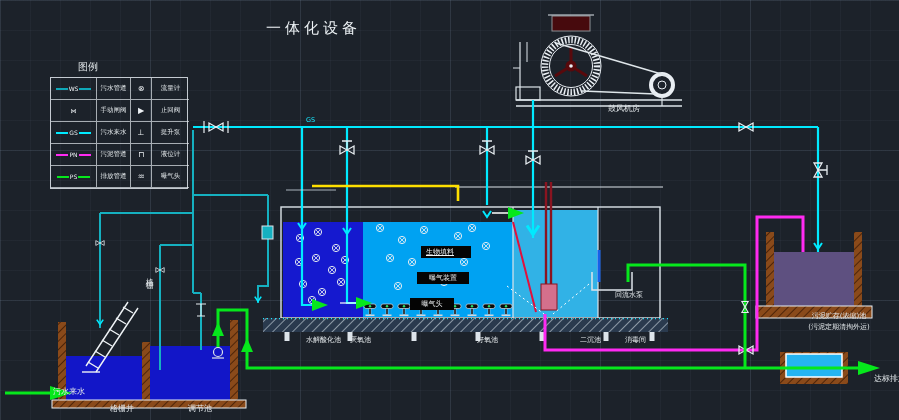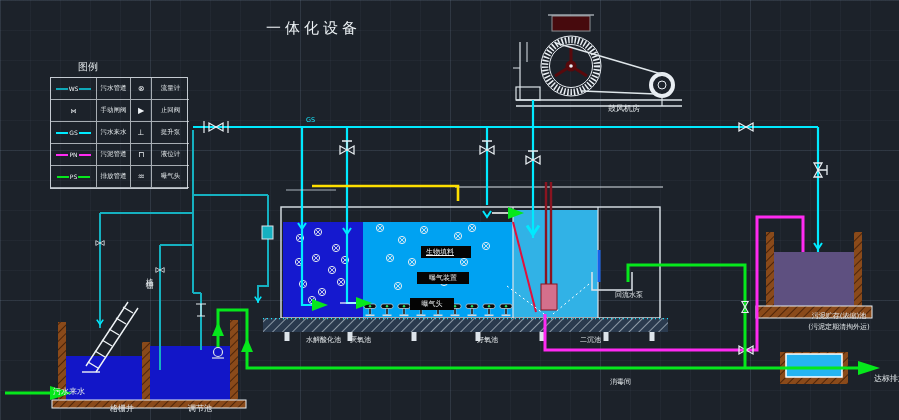--- a/index.html
+++ b/index.html
@@ -288,21 +288,21 @@
   <div class="lbl vert" style="left:119px;top:272px;">格栅</div>
 
   <div class="lbl" style="left:28px;top:388px;">污水来水</div>
   <div class="lbl" style="left:85px;top:405px;">格栅井</div>
   <div class="lbl" style="left:163px;top:405px;">调节池</div>
 
   <div class="lbl small" style="left:281px;top:337px;">水解酸化池</div>
   <div class="lbl small" style="left:325px;top:337px;">厌氧池</div>
   <div class="lbl small" style="left:452px;top:337px;">好氧池</div>
   <div class="lbl small" style="left:555px;top:337px;">二沉池</div>
-  <div class="lbl small" style="left:585px;top:337px;margin-top:42px;">消毒间</div>
+  <div class="lbl small" style="left:600px;top:337px;">消毒间</div>
 
   <div class="blackbox" style="left:421px;top:246px;width:38px;height:12px;text-decoration:underline;">生物填料</div>
   <div class="blackbox" style="left:417px;top:272px;width:52px;height:12px;">曝气装置</div>
   <div class="blackbox" style="left:410px;top:298px;width:44px;height:12px;">曝气头</div>
 
   <div class="lbl small" style="left:590px;top:292px;">回流水泵</div>
 
   <div class="lbl small ctr" style="left:754px;top:313px;width:120px;">污泥贮存(浓缩)池</div>
   <div class="lbl small ctr" style="left:754px;top:324px;width:120px;">(污泥定期清掏外运)</div>
 

